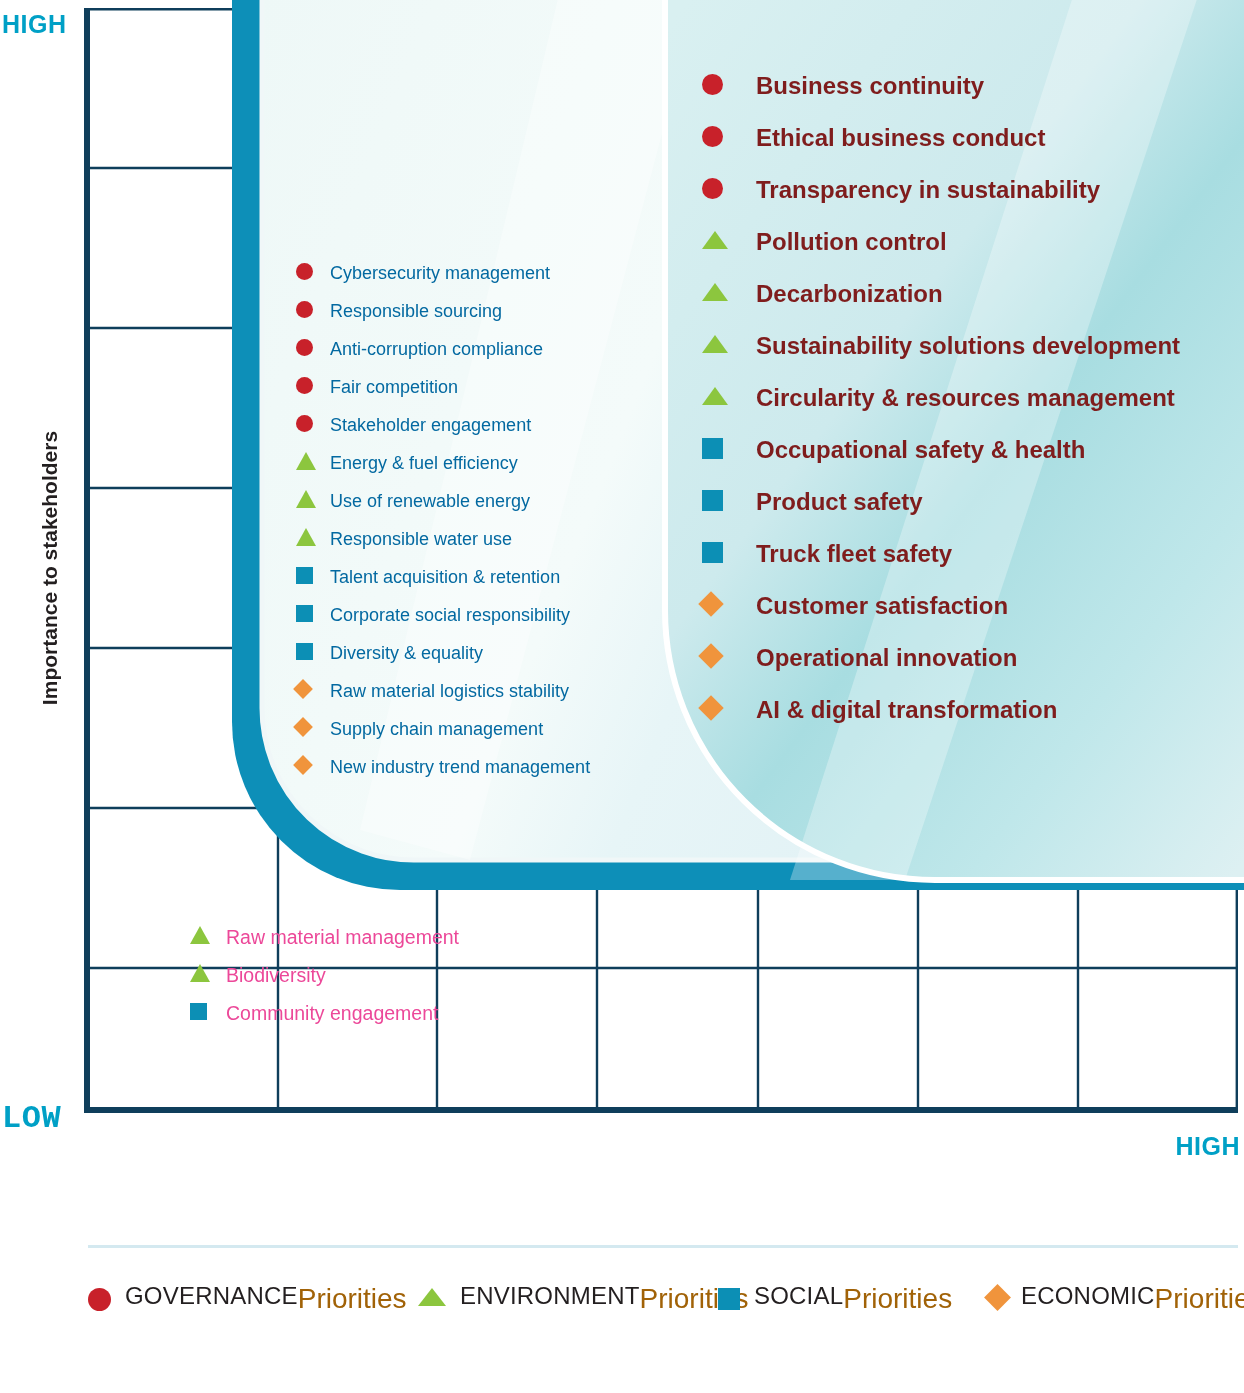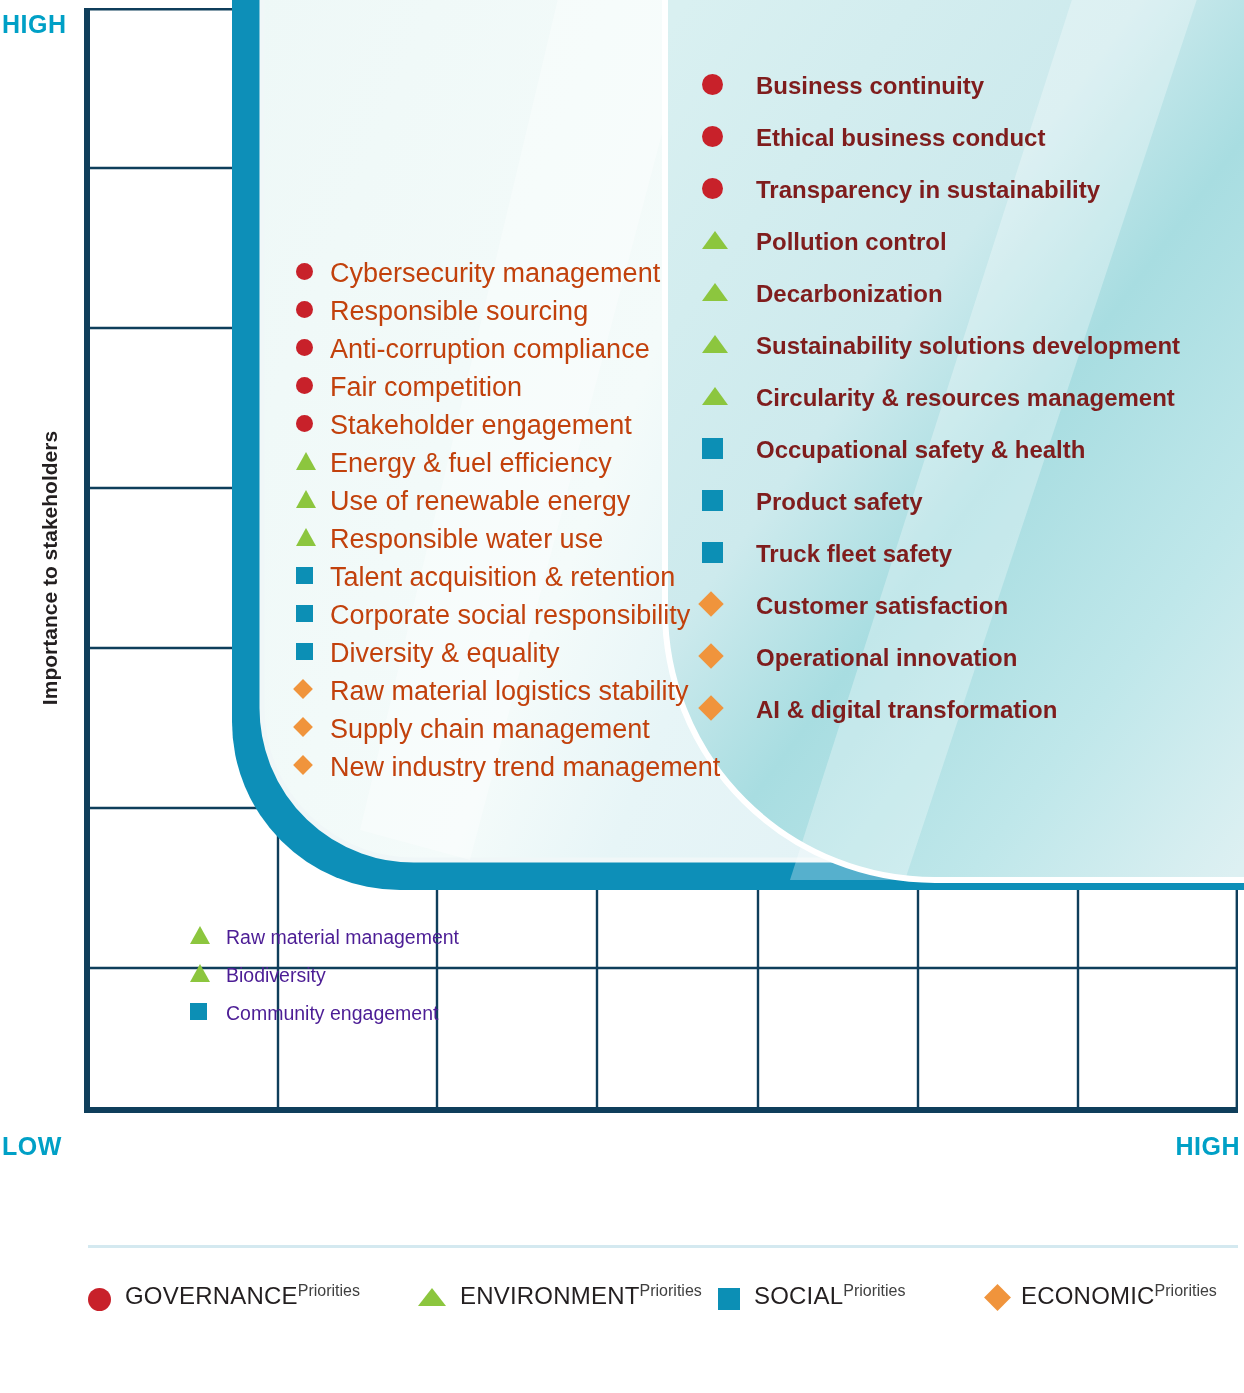--- a/index.html
+++ b/index.html
@@ -12,22 +12,22 @@
     position:relative;
   }
   #stage{position:absolute;left:0;top:0;width:1244px;height:1393px;}
 
   
   .axis-high-y{
     position:absolute;left:2px;top:10px;
     font-size:25px;font-weight:bold;color:#00A0C6;letter-spacing:.5px;
   }
   .axis-low-x{
-    position:absolute;left:2px;top:1132px;
-    font-size:25px;font-weight:bold;color:#00A0C6;letter-spacing:.5px;
+    position:absolute;left:2px;top:1100px;
+    font-size:32px;font-weight:bold;color:#00A0C6;letter-spacing:.5px;font-family:Liberation Mono, monospace;
   }
   .axis-high-x{
     position:absolute;right:4px;top:1132px;
     font-size:25px;font-weight:bold;color:#00A0C6;letter-spacing:.5px;
   }
   .axis-title-x{
     position:absolute;left:0;top:1134px;width:1244px;text-align:center;
     font-size:21px;font-weight:bold;color:#231f20;
   }
   .axis-title-y{
@@ -48,33 +48,33 @@
   
   .list{position:absolute;}
   .li{display:flex;align-items:center;}
   .mk{flex:0 0 auto;display:inline-block;}
   .lbl{white-space:nowrap;}
 
   
   #mid-list{left:296px;top:254px;}
   #mid-list .li{height:38px;}
   #mid-list .mk{width:34px;text-align:left;}
-  #mid-list .lbl{font-size:27px;color:#c2410c;}
+  #mid-list .lbl{font-size:18px;color:#0369a1;}
 
   
   #main-list{left:702px;top:60px;}
   #main-list .li{height:52px;}
   #main-list .mk{width:54px;text-align:left;}
   #main-list .lbl{font-size:24px;font-weight:bold;color:#7f1d1d;}
 
   
   #low-list{left:190px;top:918px;}
   #low-list .li{height:38px;}
   #low-list .mk{width:36px;text-align:left;}
-  #low-list .lbl{font-size:19.5px;color:#4c1d95;}
+  #low-list .lbl{font-size:19.5px;color:#ec4899;}
 
   
   .m-circle{width:17px;height:17px;border-radius:50%;display:inline-block;}
   .m-triangle{width:0;height:0;display:inline-block;
     border-left:10px solid transparent;border-right:10px solid transparent;}
   .m-square{width:17px;height:17px;display:inline-block;}
   .m-diamond{width:14px;height:14px;display:inline-block;transform:rotate(45deg);}
 
   #main-list .m-circle{width:21px;height:21px;}
   #main-list .m-triangle{border-left-width:13px;border-right-width:13px;}
@@ -87,21 +87,21 @@
     background:#d4e9f0;
   }
   #footer{
     position:absolute;left:88px;top:1282px;width:1156px;height:90px;
     display:flex;
   }
   .fcol{display:flex;align-items:flex-start;}
   .fcol .fmk{flex:0 0 auto;margin-right:14px;margin-top:6px;}
   .fcol .ftxt{display:flex;line-height:1.18;}
   .fcat{font-size:24px;color:#231f20;letter-spacing:.2px;}
-  .fsub{font-size:16px;color:#404040;}
+  .fsub{font-size:28px;color:#a16207;}
   .fmk .m-circle{width:23px;height:23px;}
   .fmk .m-triangle{border-left-width:14px;border-right-width:14px;}
   .fmk .m-square{width:22px;height:22px;}
   .fmk .m-diamond{width:19px;height:19px;}
   .fc0{width:330px;} .fc1{width:300px;} .fc2{width:270px;} .fc3{width:256px;}
 </style>
 </head>
 <body>
 
 <div id="stage">

